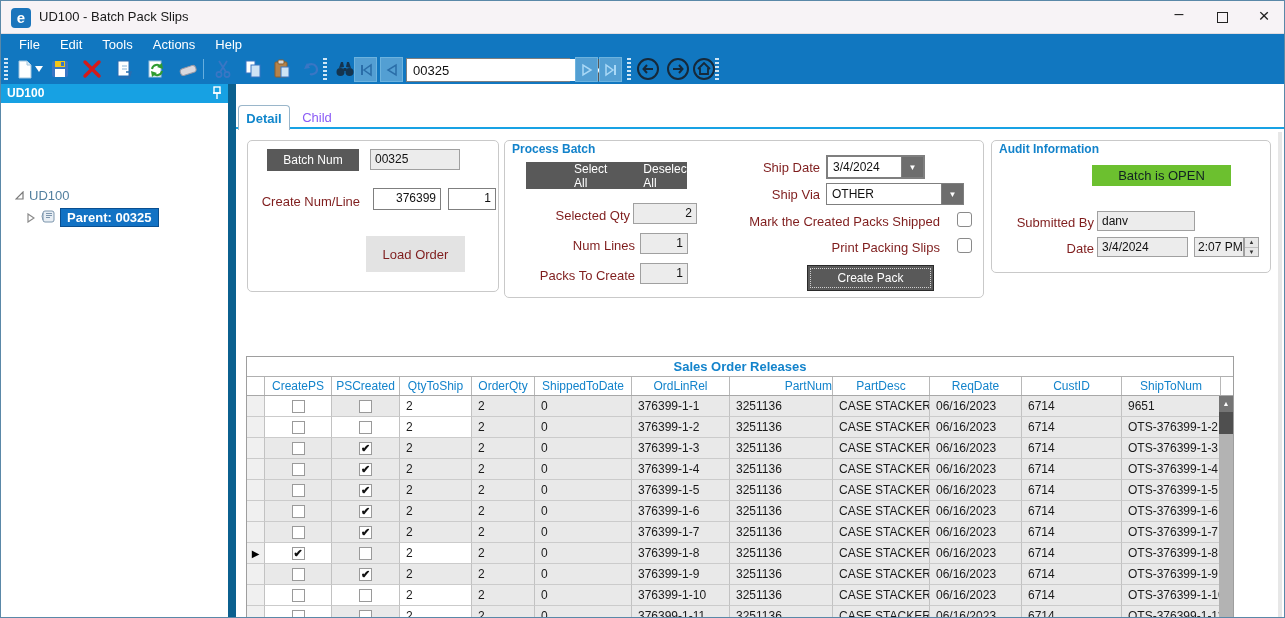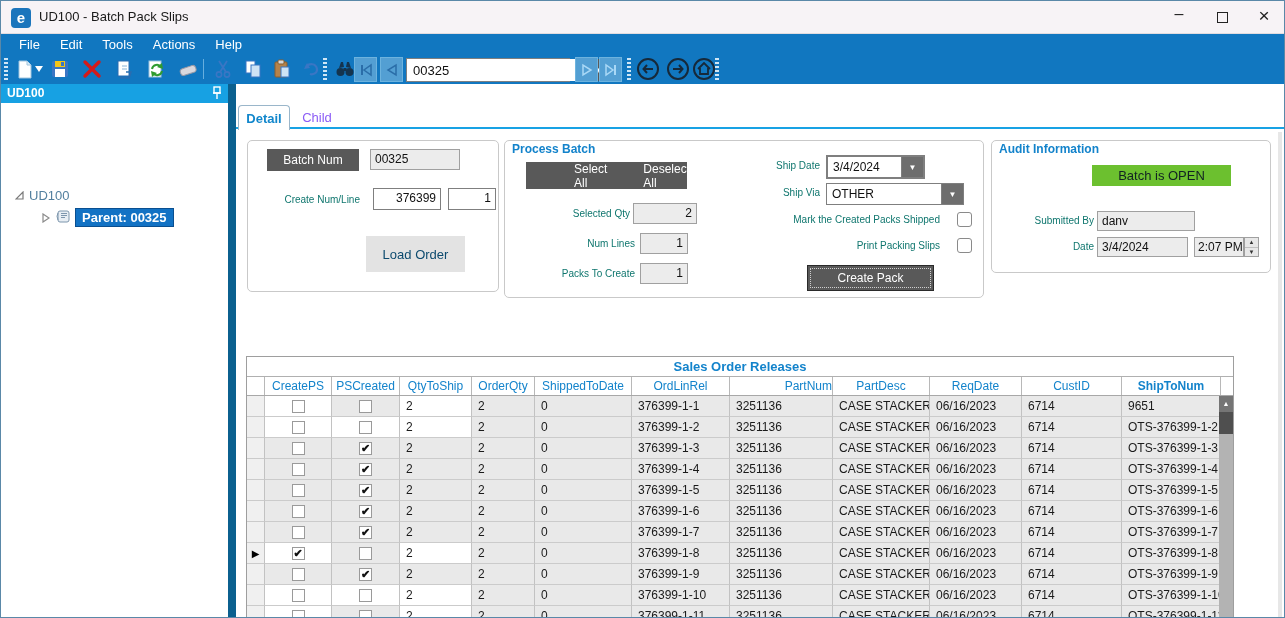--- a/index.html
+++ b/index.html
@@ -31,42 +31,42 @@
   .reccombo .dd { width:17px; background:#595959; color:#fff; font-size:8px; display:flex; align-items:center; justify-content:center; }
   .circbtn { position:absolute; top:2px; width:26px; height:26px; }
 
   
   .tpanel { position:absolute; left:0; top:83px; width:227px; bottom:0; background:#fff; }
   .phead { height:19px; background:#17a1e3; color:#fff; font-weight:bold; font-size:12px; line-height:19px; padding-left:6px; position:relative; }
   .pin { position:absolute; right:6px; top:2px; }
   .splitter { position:absolute; left:227px; top:83px; width:8px; bottom:0; background:#0b608f; }
   .treerow { position:absolute; display:flex; align-items:center; font-size:13px; }
   .troot { left:14px; top:104px; color:#53809f; }
-  .tchild { left:41px; top:124px;border-radius:8px; }
+  .tchild { left:26px; top:124px;border-radius:8px; }
   .tsel { background:#1272c4; color:#fff; font-weight:bold; padding:1px 6px; border:1px solid #0a4f90; margin-left:4px; font-size:13px; }
   .texp { margin-right:5px; display:inline-flex; }
 
   .main { position:absolute; left:235px; top:83px; right:0; bottom:0; background:#fff; }
   .tabstrip { position:absolute; left:0; top:19px; width:100%; height:26px; background:#fff; }
   .tabline { position:absolute; left:0; top:43px; width:100%; height:2px; background:#18a2e4; }
   .tab { position:absolute; top:2px; height:25px; font-size:13px; display:flex; align-items:center; justify-content:center; }
   .tab.active { left:2px; width:52px; color:#1287cc; font-weight:bold; background:#fff; border:1px solid #9ab6ca; border-bottom:none; border-radius:4px 4px 0 0; z-index:2; }
   .tab.inactive { left:58px; width:46px; color:#8b5cf6; }
   .rightstrip { position:absolute; right:2px; top:48px; width:6px; bottom:0; background:#e7e7e7; border-left:2px solid #fff; }
 
   
   .grp { position:absolute; border:1px solid #c9c9c9; border-radius:5px; background:#fff; }
   .gtitle { position:absolute; left:7px; top:1px; color:#1383cb; font-weight:bold; font-size:12px; }
-  .lbl { position:absolute; font-size:10px; color:#0f766e; white-space:nowrap; }
+  .lbl { position:absolute; font-size:13px; color:#7f1d1d; white-space:nowrap; }
   .r { text-align:right; }
   .field { position:absolute; border:1px solid #7f7f7f; background:#fff; font-size:12px; padding:2px 4px; color:#111; overflow:hidden; white-space:nowrap; }
   .ro { background:#ececec; border-color:#a0a0a0; }
   .num { text-align:right; }
   .dbtn { position:absolute; background:#595959; color:#fff; font-size:12px; display:flex; align-items:center; justify-content:center; }
-  .disbtn { position:absolute; background:#e3e3e3; color:#0c4a6e; font-size:13px; display:flex; align-items:center; justify-content:center; }
+  .disbtn { position:absolute; background:#e3e3e3; color:#7f1d1d; font-size:13px; display:flex; align-items:center; justify-content:center; }
   .focusdots { outline:1px dotted #cfcfcf; outline-offset:-4px; }
   .selbar { position:absolute; background:#595959; display:flex; align-items:center; justify-content:space-between; padding:0 12px; }
   .selbar span { color:#fff; font-size:12px;margin-left:36px; }
   .combo { position:absolute; background:#fff; display:flex; }
   .combo .val { flex:1; font-size:12px; padding:2px 5px; color:#111; display:flex; align-items:center; }
   .combo .dd { width:22px; background:#6e6e6e; color:#fff; font-size:8px; display:flex; align-items:center; justify-content:center; border-left:1px solid #7f7f7f; }
   .bd2 { border:2px solid #7f7f7f; }
   .bd1 { border:1px solid #7f7f7f; }
   .cbx { position:absolute; width:15px; height:15px; border:1px solid #8a8a8a; border-radius:3px; background:#fff; }
   .banner { position:absolute; background:#6cc02f; color:#122; font-size:13px; display:flex; align-items:center; justify-content:center; }
@@ -357,21 +357,21 @@
           <div class="hc" style="width: 67px;">CreatePS</div>
           <div class="hc" style="width: 68px;">PSCreated</div>
           <div class="hc" style="width: 72px;">QtyToShip</div>
           <div class="hc" style="width: 63px;">OrderQty</div>
           <div class="hc" style="width: 97px;">ShippedToDate</div>
           <div class="hc" style="width: 98px;">OrdLinRel</div>
           <div class="hc" style="width: 103px; text-align: right;">PartNum</div>
           <div class="hc" style="width: 97px;">PartDesc</div>
           <div class="hc" style="width: 92px;">ReqDate</div>
           <div class="hc" style="width: 100px;">CustID</div>
-          <div class="hc" style="width: 99px; font-weight: bold;">ShipToNum</div>
+          <div class="hc" style="width: 99px;">ShipToNum</div>
         </div>
       <div>
           <div class="grow">
             <div class="gc selcell" style="width: 18px;"></div>
             <div class="gc center white" style="width: 67px;">
               <div class="gcb"></div>
             </div>
             <div class="gc center" style="width: 68px;">
               <div class="gcb"></div>
             </div>

